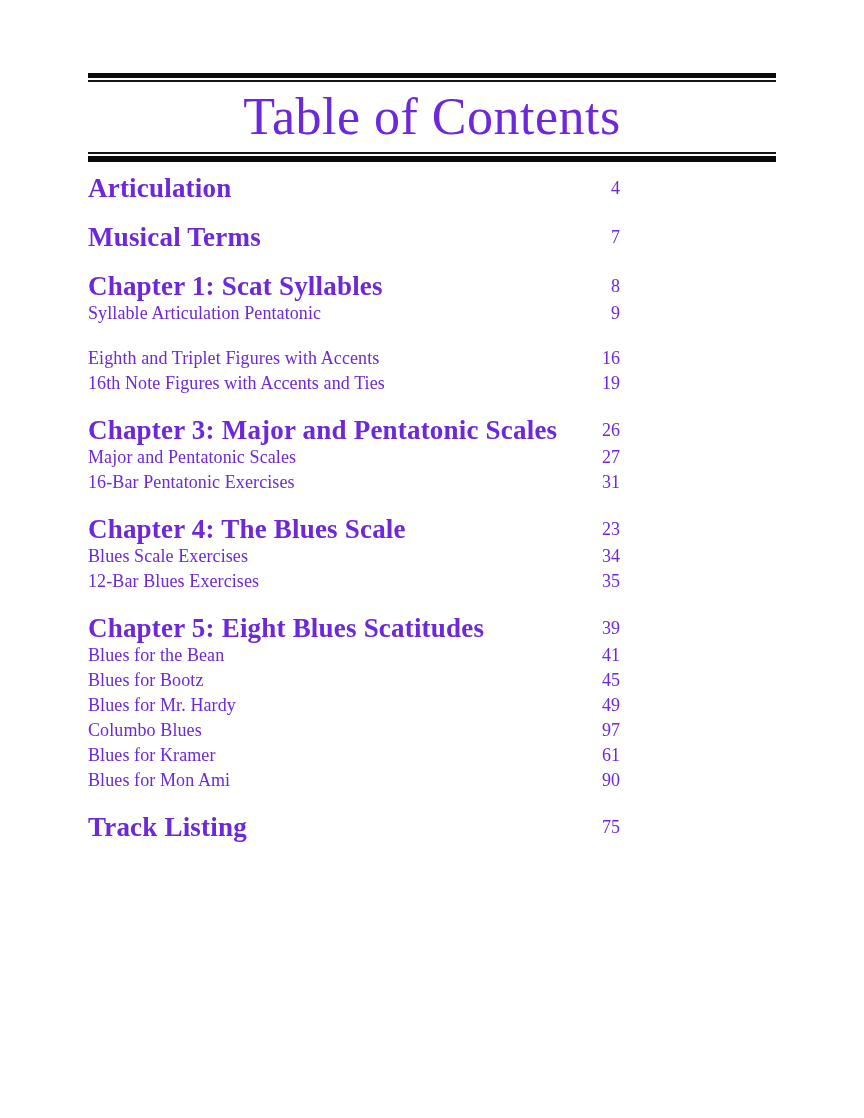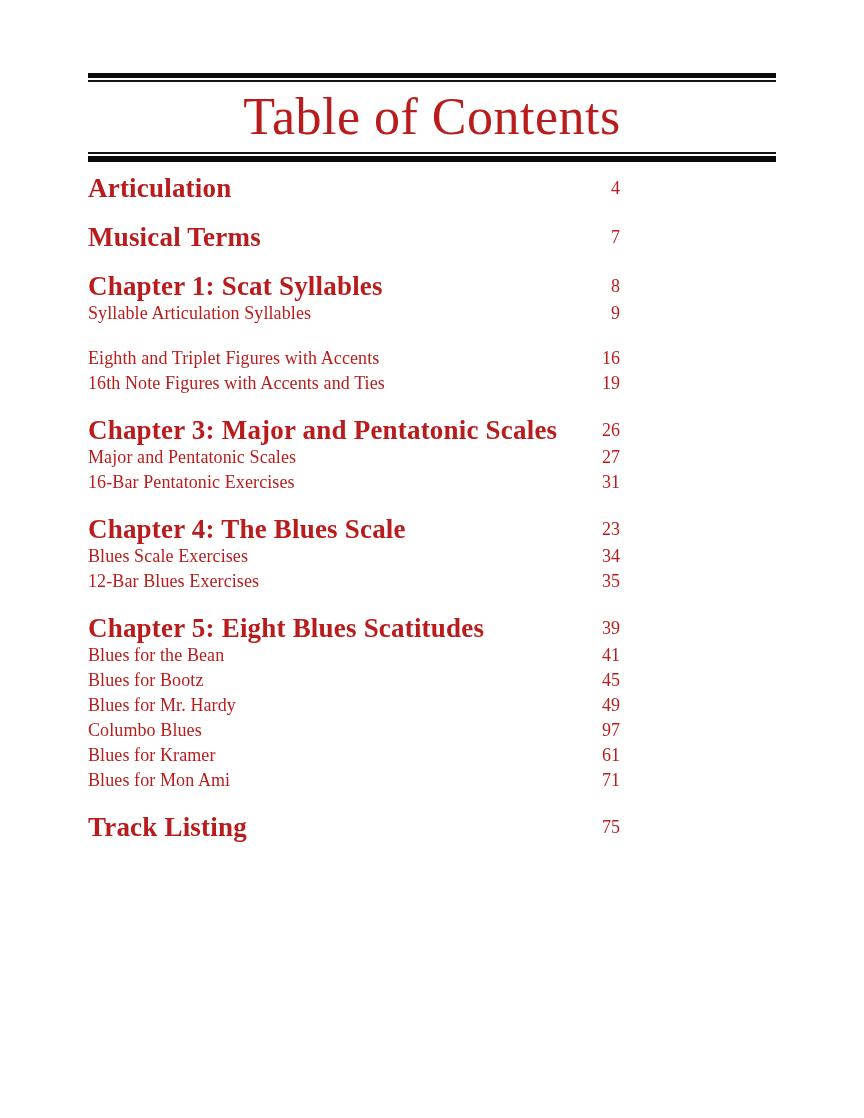--- a/index.html
+++ b/index.html
@@ -5,21 +5,21 @@
   html, body {
     margin: 0;
     padding: 0;
     background: #ffffff;
   }
   .page {
     position: relative;
     width: 864px;
     height: 1118px;
     background: #ffffff;
-    color: #b91c1c;
+    color: #6d28d9;
     font-family: "Liberation Serif", "DejaVu Serif", serif;
     overflow: hidden;
   }
   .content {
     position: absolute;
     left: 88px;
     top: 0;
     width: 688px;
   }
   
@@ -116,21 +116,21 @@
             <div class="heading-label">Musical Terms</div>
             <div class="page-num">7</div>
           </div>
         </div>
         <div class="section">
           <div class="heading-row">
             <div class="heading-label">Chapter 1: Scat Syllables</div>
             <div class="page-num">8</div>
           </div>
           <div class="item-row">
-            <div class="item-label">Syllable Articulation Syllables</div>
+            <div class="item-label">Syllable Articulation Pentatonic</div>
             <div class="page-num">9</div>
           </div>
         </div>
         <div class="section">
           <div class="item-row">
             <div class="item-label">Eighth and Triplet Figures with Accents</div>
             <div class="page-num">16</div>
           </div>
           <div class="item-row">
             <div class="item-label">16th Note Figures with Accents and Ties</div>
@@ -185,21 +185,21 @@
           <div class="item-row">
             <div class="item-label">Columbo Blues</div>
             <div class="page-num">97</div>
           </div>
           <div class="item-row">
             <div class="item-label">Blues for Kramer</div>
             <div class="page-num">61</div>
           </div>
           <div class="item-row">
             <div class="item-label">Blues for Mon Ami</div>
-            <div class="page-num">71</div>
+            <div class="page-num">90</div>
           </div>
         </div>
         <div class="section">
           <div class="heading-row">
             <div class="heading-label">Track Listing</div>
             <div class="page-num">75</div>
           </div>
         </div>
       </div>
 

